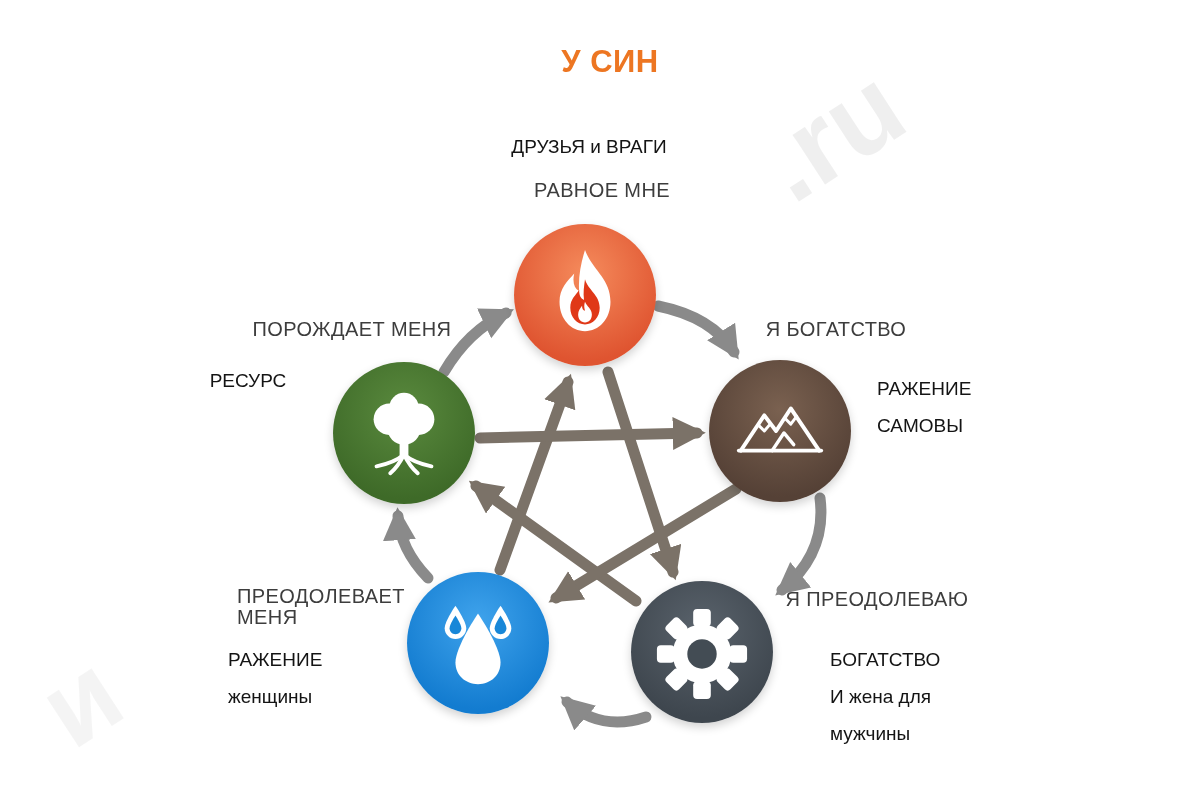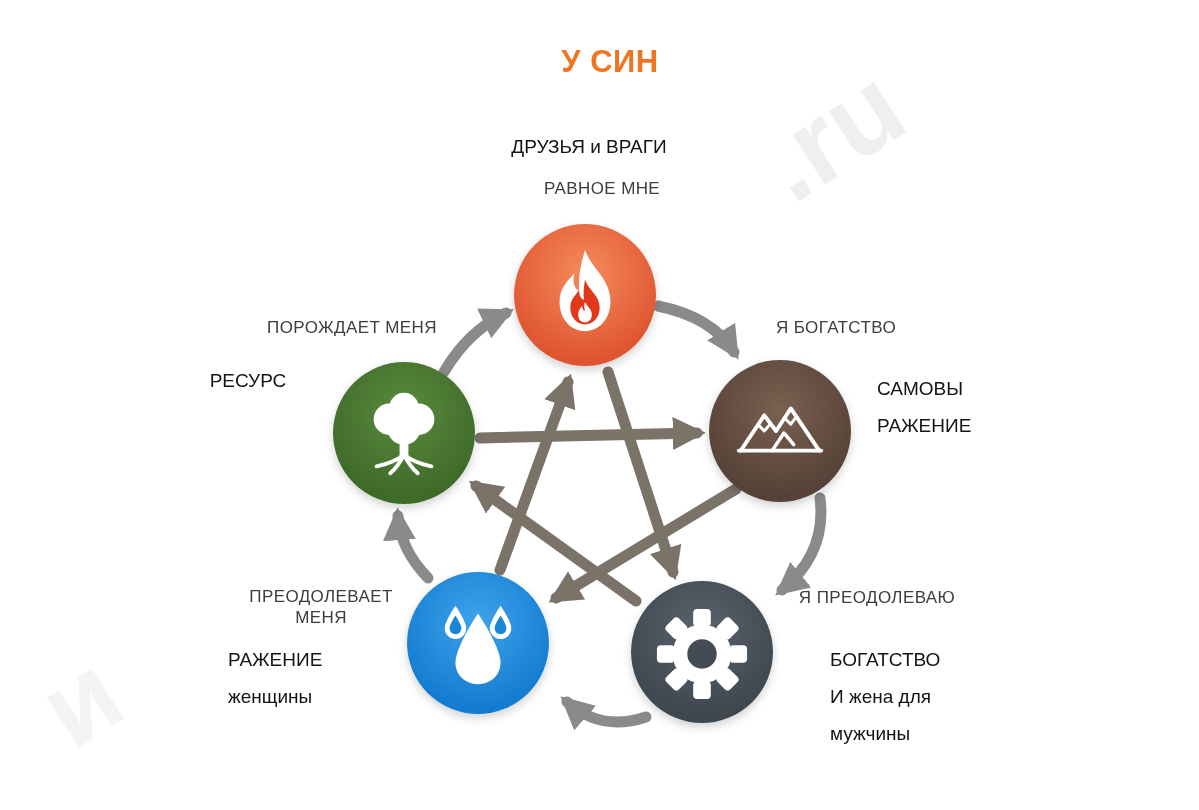--- a/index.html
+++ b/index.html
@@ -2,21 +2,21 @@
 <html><head>
 <meta charset="utf-8">
 <style>
   html,body{margin:0;padding:0;background:#fff;}
   .stage{
     position:relative;width:997px;height:810px;background:#ffffff;
     overflow:hidden;font-family:"Liberation Sans",sans-serif;
   }
   .lbl{position:absolute;color:#141414;z-index:3;}
   .center{transform:translateX(-50%);white-space:nowrap;}
-  .small{font-size:17px;color:#3d3d3d;letter-spacing:.4px;}
+  .small{font-size:20px;color:#3d3d3d;letter-spacing:.4px;}
   .big{font-size:19px;color:#141414;line-height:37px;}
   .title{font-size:31px;font-weight:bold;letter-spacing:.5px;}
   .node{
     position:absolute;width:142px;height:142px;border-radius:50%;
     display:flex;align-items:center;justify-content:center;z-index:2;
     box-shadow:0 4px 10px rgba(0,0,0,.18);
   }
   .node svg{width:98px;height:98px;display:block;}
   .arrows{position:absolute;left:0;top:0;z-index:1;}
   .arrow-outer{stroke:#8a8a8a;stroke-width:11;fill:none;stroke-linecap:round;}
@@ -60,25 +60,25 @@
   <div class="lbl center title" style="left: 610px; top: 44px; color: rgb(237, 118, 34);">У СИН</div>
 
   <div class="lbl center big" style="left:589px;top:128px">ДРУЗЬЯ и ВРАГИ</div>
   <div class="lbl center small" style="left:602px;top:179px">РАВНОЕ МНЕ</div>
 
   <div class="lbl center small" style="left:352px;top:318px">ПОРОЖДАЕТ МЕНЯ</div>
   <div class="lbl center big" style="left:248px;top:362px">РЕСУРС</div>
 
   <div class="lbl center small" style="left:836px;top:318px">Я БОГАТСТВО</div>
   <div class="lbl big" style="left:877px;top:370px">
+    <div>РАЖЕНИЕ</div>
     <div>САМОВЫ</div>
-    <div>РАЖЕНИЕ</div>
   </div>
 
-  <div class="lbl small" style="left:321px;top:586px;transform:translateX(-50%);text-align:center;line-height:21px">
+  <div class="lbl small" style="left:321px;top:586px;transform:translateX(-50%);text-align:left;line-height:21px">
     <div>ПРЕОДОЛЕВАЕТ</div>
     <div>МЕНЯ</div>
   </div>
   <div class="lbl big" style="left:228px;top:641px">
     <div>РАЖЕНИЕ</div>
     <div>женщины</div>
   </div>
 
   <div class="lbl center small" style="left:877px;top:588px">Я ПРЕОДОЛЕВАЮ</div>
   <div class="lbl big" style="left:830px;top:641px">

